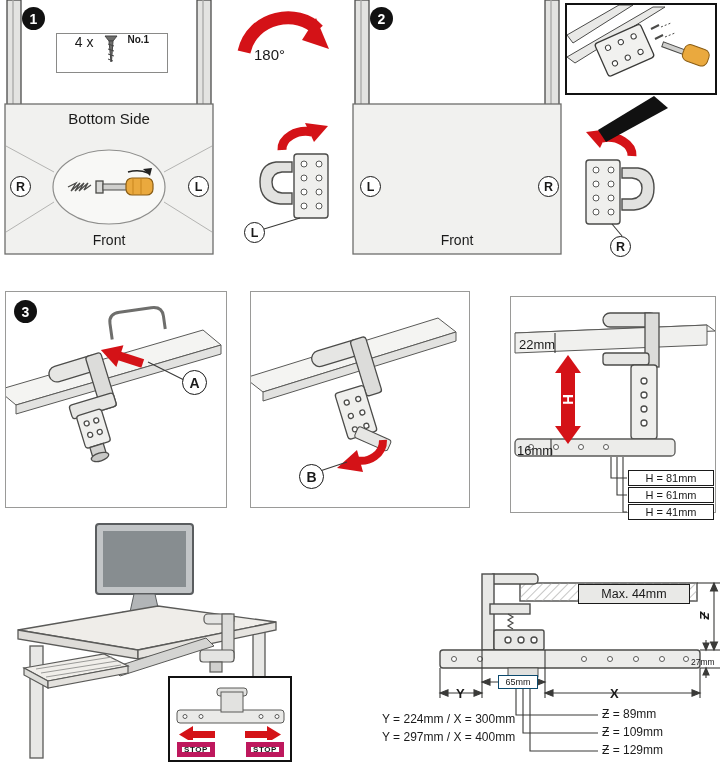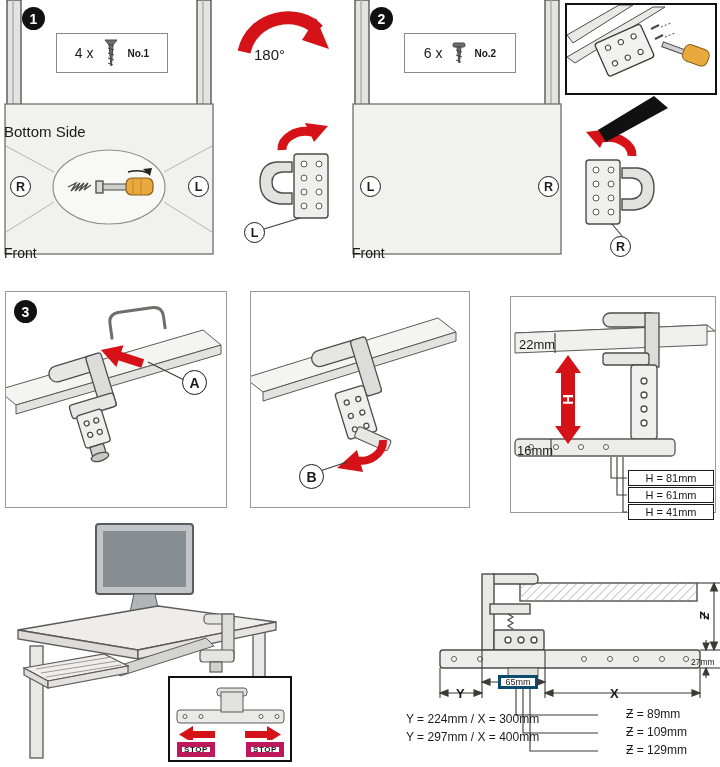--- a/index.html
+++ b/index.html
@@ -6,32 +6,32 @@
   body { background:#fff; }
   .sheet { position:relative; width:720px; height:767px; background:#fff;
            font-family:"Liberation Sans", sans-serif; color:#1a1a1a; overflow:hidden; }
   .abs { position:absolute; }
   .badge { width:23px; height:23px; border-radius:50%; background:#111; color:#fff;
            font-size:14px; font-weight:bold; display:flex; align-items:center; justify-content:center; }
   .circ { width:21px; height:21px; border-radius:50%; border:1.6px solid #1a1a1a; background:#fff;
           font-size:12.5px; font-weight:600; display:flex; align-items:center; justify-content:center; }
   .callout { width:25px; height:25px; border-radius:50%; border:1.6px solid #1a1a1a; background:#fff;
           font-size:14px; font-weight:bold; display:flex; align-items:center; justify-content:center; }
-  .pbox { border:1.5px solid #8a8a88; background:#fff; display:flex; align-items:center;
+  .pbox { border:1.5px solid #8a8a88; background:#fff; display:flex; align-items:flex-start;
           justify-content:center; gap:9px; }
   .pbox .qty { font-size:14px; }
   .pbox .pno { font-size:10px; font-weight:bold; }
   .lbl { font-size:15px; font-weight:500; white-space:nowrap; }
   .lbl-sm { font-size:13px; white-space:nowrap; }
-  .ctr { text-align:left;margin-top:13px; }
+  .ctr { text-align:center; }
   .hbox { border:1.6px solid #1a1a1a; background:#fff; font-size:11px; font-weight:normal;
           display:flex; align-items:center; justify-content:center; white-space:nowrap; }
   .inset { border:2.2px solid #111; background:#fff; }
   .panel { border:1.2px solid #9a9a98; background:#fff; }
-  .dimtxt { font-size:12px; white-space:nowrap;margin-left:24px; }
+  .dimtxt { font-size:12px; white-space:nowrap; }
   .stopbox { border:5px solid #be185d; font-size:8px; font-weight:bold; letter-spacing:0.6px;
           display:flex; align-items:center; justify-content:center; background:#fff; }
   .rot90 { transform:rotate(90deg); transform-origin:center; }
 </style>
 </head>
 <body>
 
 <div class="sheet">
 
   <svg class="abs" style="left:4px;top:0" width="210" height="256">
@@ -88,29 +88,20 @@
   <svg class="abs" style="left:352px;top:0" width="210" height="256">
     <g fill="#e3e3e1" stroke="#4c4c4a" stroke-width="1.3">
       <rect x="3" y="0" width="14" height="105"></rect>
         <rect x="193" y="0" width="14" height="105"></rect>
       <line x1="9" y1="0" x2="9" y2="105" stroke="#a8a8a6"></line>
         <line x1="199" y1="0" x2="199" y2="105" stroke="#a8a8a6"></line>
     </g>
     <rect x="1" y="104" width="208" height="150" fill="#f1f1ef" stroke="#6e6e6c" stroke-width="1.3"></rect>
   </svg>
   <div class="abs badge" style="left:370px;top:7px">2</div>
-  <div class="abs pbox" style="left:404px;top:33px;width:112px;height:40px">
-    <span class="qty">6 x</span>
-    <svg width="14" height="24">
-      <rect x="1" y="2" width="12" height="4" rx="1.5" fill="#6e6e6c" stroke="#444"></rect>
-      <polygon points="5,6 9,6 7.6,20 7,22" fill="#6e6e6c" stroke="#444"></polygon>
-      <path d="M4,9 l6,2 m-6,3 l6,2 m-6,3 l5,2" stroke="#444" fill="none"></path>
-    </svg>
-    <span class="pno">No.2</span>
-  </div>
   <div class="abs circ" style="left:360px;top:176px">L</div>
   <div class="abs circ" style="left:538px;top:176px">R</div>
   <div class="abs lbl ctr" style="left:352px;top:232px;width:210px;font-size:14px">Front</div>
 
   <svg class="abs" style="left:248px;top:116px" width="102" height="116">
     <g>
       <path d="M34,34 A24,18 0 0 1 64,16" fill="none" stroke="#d41217" stroke-width="9"></path>
       <polygon points="80,10 57,7 66,26" fill="#d41217"></polygon>
     </g>
     <path d="M44,46 h-16 q-16,2 -16,20 q0,20 20,22 h12 v-11 h-10 q-10,-1 -10,-11 q0,-9 10,-10 h10 z" fill="#e2e2e0" stroke="#4c4c4a" stroke-width="1.4"></path>
@@ -394,23 +385,24 @@
       <line x1="175" y1="141" x2="330" y2="141"></line>
       <polygon points="175,141 183,137.8 183,144.2"></polygon>
         <polygon points="330,141 322,137.8 322,144.2"></polygon>
     </g>
     <g fill="none" stroke="#3a3a38" stroke-width="1.1">
       <polyline points="146,125 146,163 228,163"></polyline>
       <polyline points="153,125 153,181 228,181"></polyline>
       <polyline points="160,125 160,199 228,199"></polyline>
     </g>
   </svg>
+  <div class="abs hbox" style="left:578px;top:584px;width:112px;height:20px;font-size:12.5px;background:#e9e9e7">Max. 44mm</div>
   <div class="abs rot90" style="left:701px;top:608px;font-size:13px;font-weight:bold;font-style:italic">Ƶ</div>
   <div class="abs" style="left:691px;top:657px;font-size:8.5px">27mm</div>
-  <div class="abs" style="left:498px;top:675px;width:40px;height:14px;border:3px solid #0c4a6e;background:#fff;font-size:9px;display:flex;align-items:center;justify-content:center">65mm</div>
+  <div class="abs" style="left:498px;top:675px;width:40px;height:14px;border:1px solid #0c4a6e;background:#fff;font-size:9px;display:flex;align-items:center;justify-content:center">65mm</div>
   <div class="abs" style="left:456px;top:686px;font-size:13px;font-weight:600">Y</div>
   <div class="abs" style="left:610px;top:686px;font-size:13px;font-weight:600">X</div>
   <div class="abs dimtxt" style="left:382px;top:712px">Y = 224mm / X = 300mm</div>
   <div class="abs dimtxt" style="left:382px;top:730px">Y = 297mm / X = 400mm</div>
   <div class="abs dimtxt" style="left:602px;top:707px">Ƶ = 89mm</div>
   <div class="abs dimtxt" style="left:602px;top:725px">Ƶ = 109mm</div>
   <div class="abs dimtxt" style="left:602px;top:743px">Ƶ = 129mm</div>
 
 </div>
 

